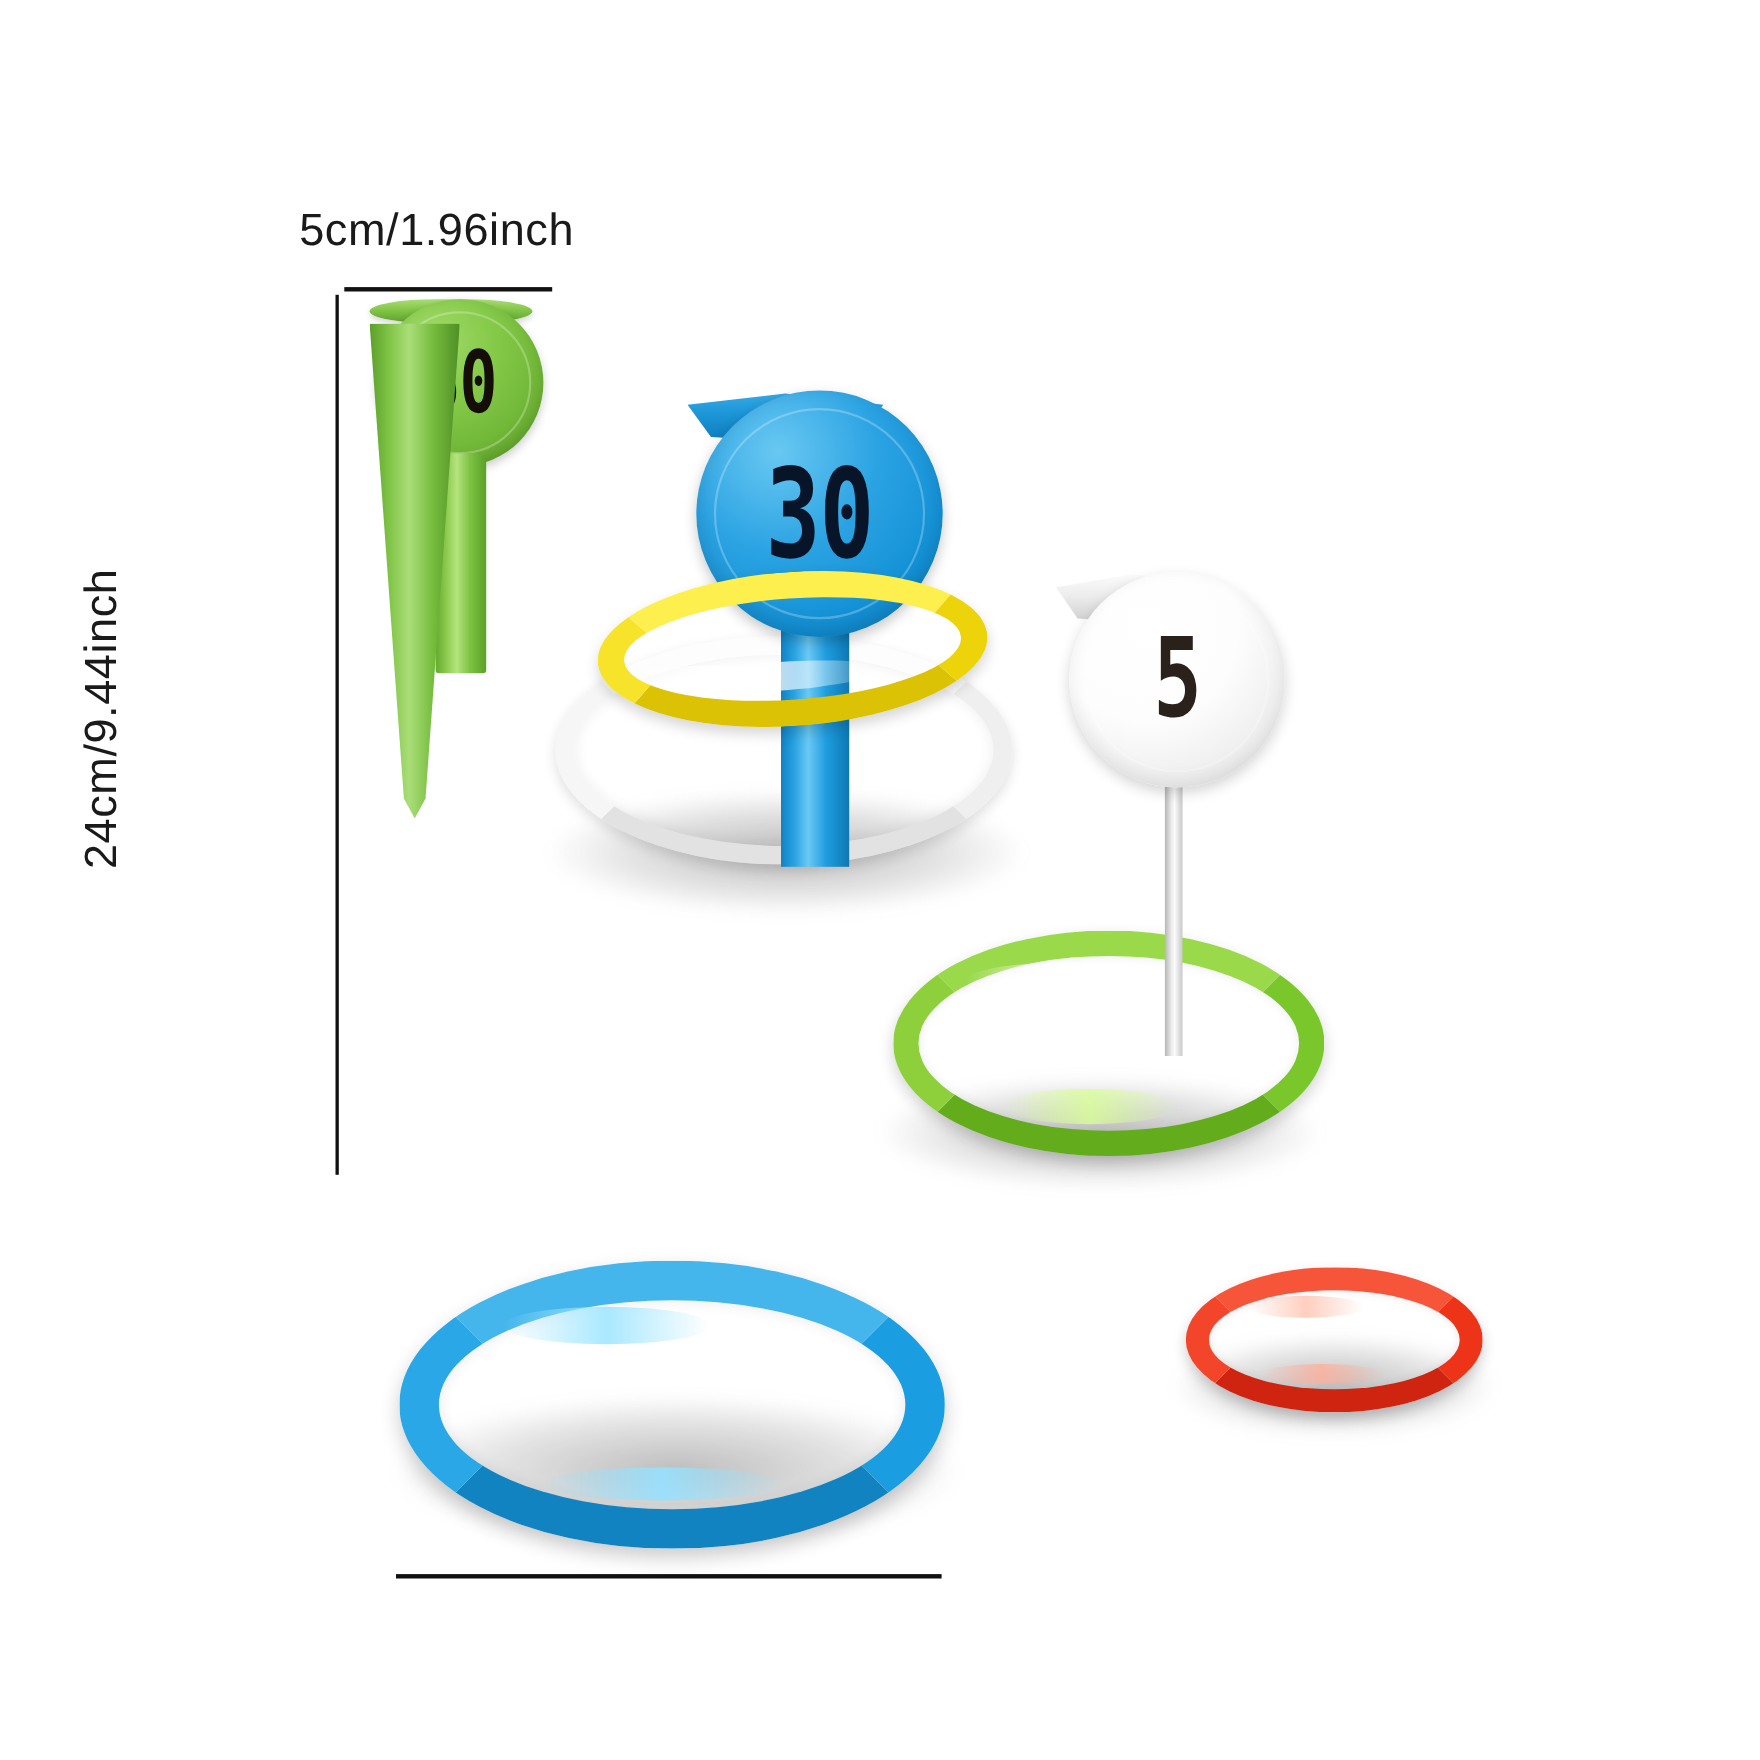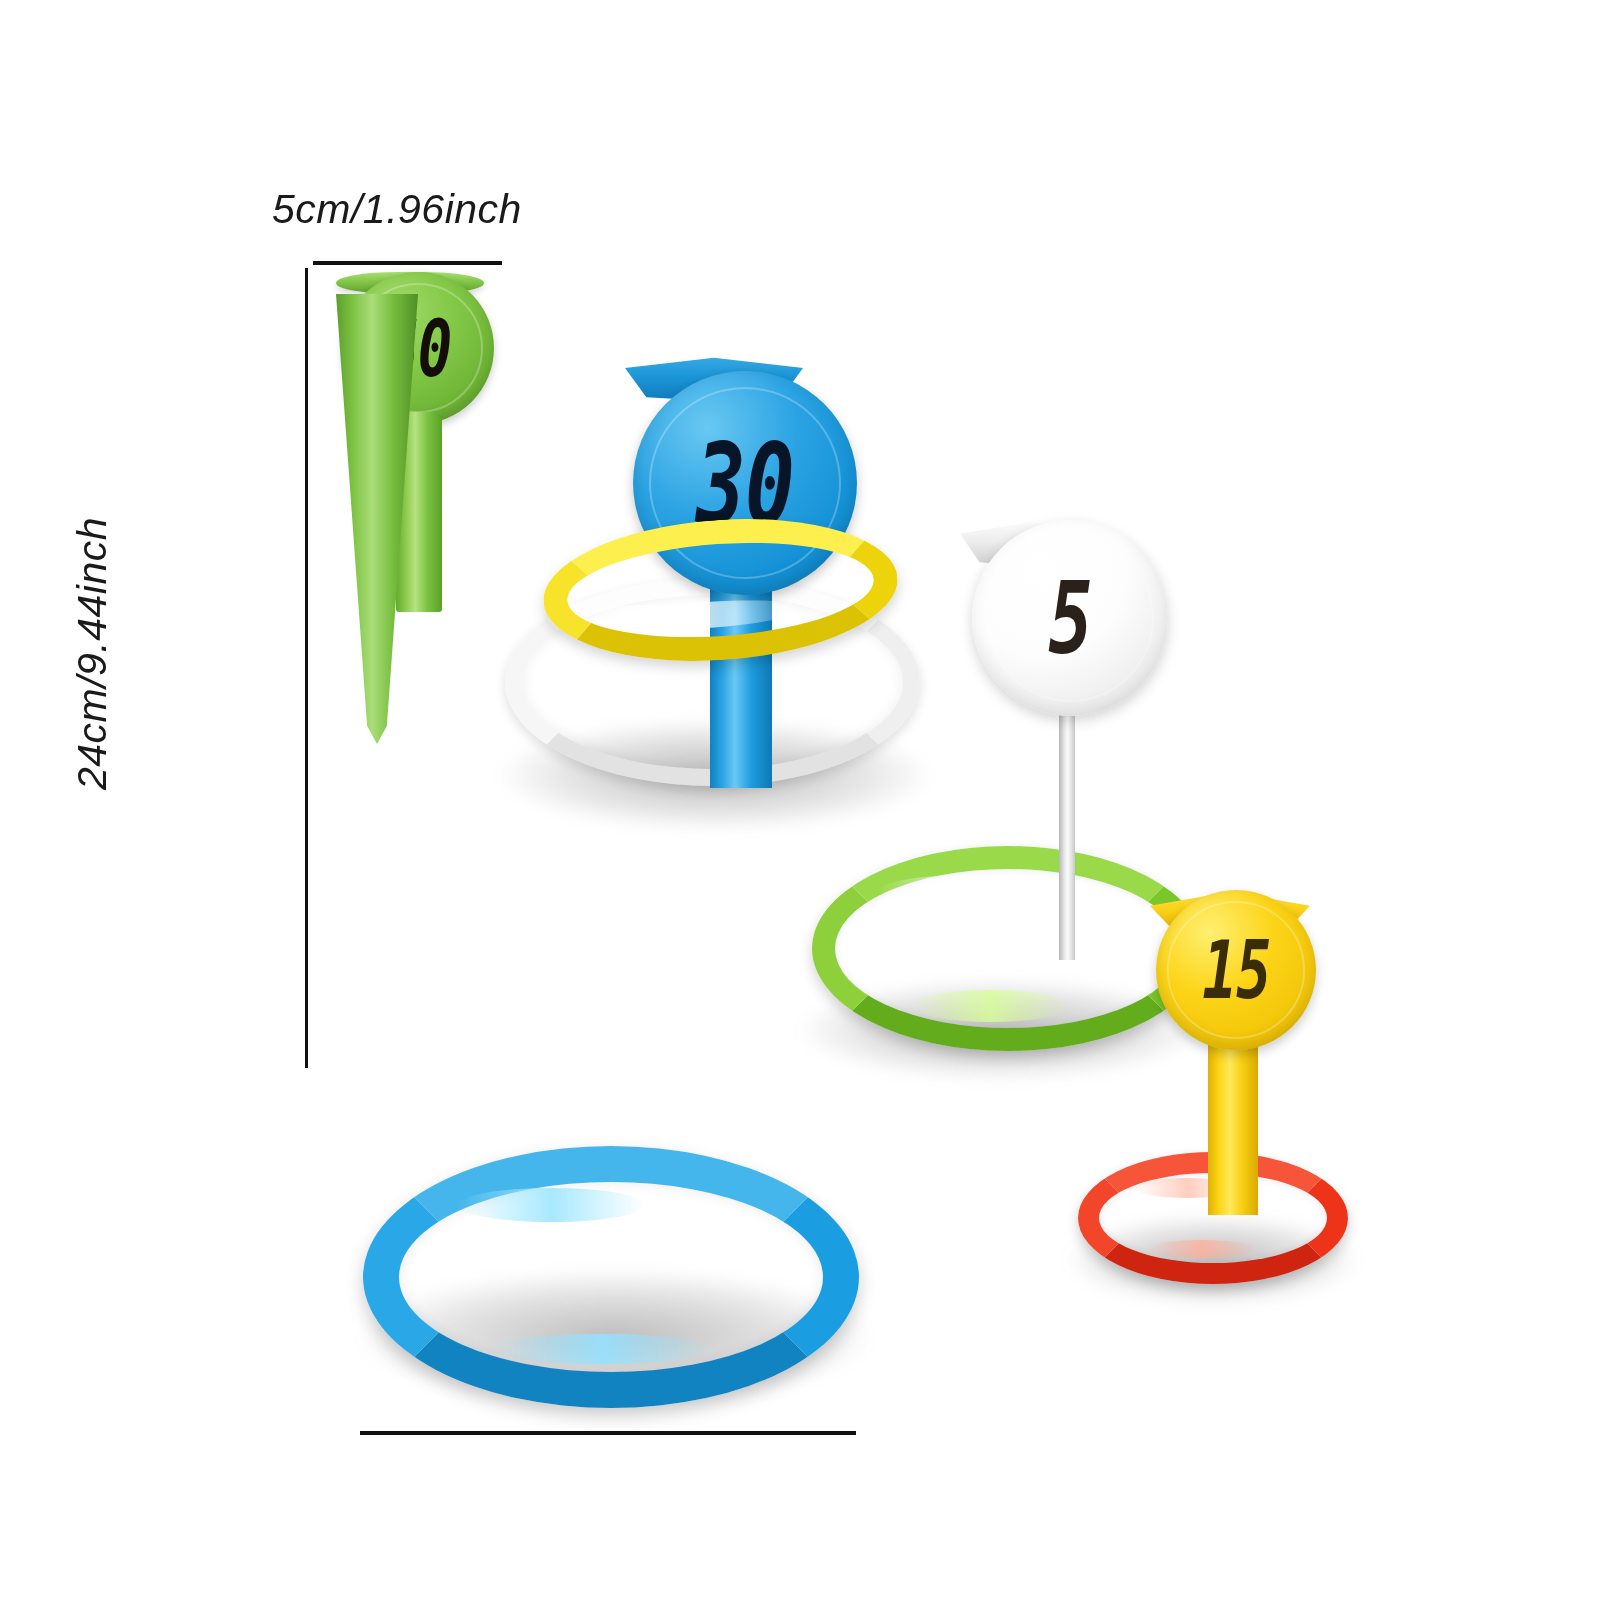--- a/index.html
+++ b/index.html
@@ -1,19 +1,19 @@
 <!DOCTYPE html>
 <html><head>
 <meta charset="utf-8">
 <style>
   html,body{margin:0;padding:0;background:#ffffff;}
   body{width:1600px;height:1600px;position:relative;overflow:hidden;
        font-family:"Liberation Sans","DejaVu Sans",sans-serif;color:#1a1a1a;}
 
-  .stage{position:absolute;inset:0;font-style:italic;}
+  .stage{position:absolute;inset:0;}
 
   
   .dim-label{position:absolute;font-size:41px;font-weight:400;letter-spacing:.5px;
              color:#1a1a1a;white-space:nowrap;}
   #dim-top-label{left:272px;top:186px;}
   #dim-bottom-label{left:413px;top:1470px;}
   #dim-left-label{left:-88px;top:630px;width:360px;text-align:center;
                   transform:rotate(-90deg);transform-origin:center center;}
 
   .dim-line-h{position:absolute;height:4px;background:#111;}
@@ -53,21 +53,21 @@
       border-radius:8px 8px 3px 3px;}
   #stake-green .flange{left:9px;top:330px;width:148px;height:22px;
       background:linear-gradient(180deg,#a9de74 0%,#82c646 45%,#5d9e2b 100%);
       border-radius:50%/60%;box-shadow:0 3px 6px rgba(0,0,0,.16);}
   #stake-green .spike{left:42px;top:346px;width:82px;height:450px;
       background:linear-gradient(90deg,#5b9f2b 0%,#7dc243 20%,#aade78 44%,#76bd3e 70%,#4f8f25 100%);
       clip-path:polygon(0% 0%,100% 0%,62% 96%,50% 100%,38% 96%);}
 
   
   #stake-blue{left:625px;top:355px;width:260px;height:460px;}
-  #stake-blue .head{left:8px;top:16px;width:224px;height:224px;
+  #stake-blue .head{left:8px;top:0;width:224px;height:224px;
       background:radial-gradient(circle at 33% 25%,#69c8f2 0%,#2ba3e3 40%,#1391d6 72%,#0d79b8 100%);
       box-shadow:0 5px 12px rgba(0,0,0,.22), inset 0 -7px 18px rgba(0,0,0,.13);}
   #stake-blue .head .num{font-size:88px;color:#081427;}
   #stake-blue .shaft{left:85px;top:205px;width:62px;height:228px;
       background:linear-gradient(90deg,#0f82c4 0%,#2ba3e3 20%,#6ac9f4 40%,#1f9ddf 66%,#0d78b4 100%);}
   #stake-blue .base{left:28px;top:410px;width:178px;height:46px;
       background:linear-gradient(180deg,#39abe6 0%,#1b95d7 48%,#0f7cbb 100%);
       clip-path:polygon(0% 28%,50% 6%,100% 28%,88% 92%,50% 100%,12% 92%);}
 
   
@@ -191,21 +191,14 @@
   <div class="ring" id="ring-red" style="left:1078px;top:1152px;width:270px;height:132px;
               border-width:21px;
               border-color:#f7553a #ee3418 #cf2510 #f2452a;
               box-shadow:0 6px 13px rgba(0,0,0,.20), inset 0 0 9px rgba(0,0,0,.10);">
     <div class="gloss" style="left:16%;top:6%;width:46%;height:22%;
          background:linear-gradient(90deg,rgba(255,255,255,0),rgba(255,190,170,.75),rgba(255,255,255,0));"></div>
     <div class="gloss" style="left:20%;top:74%;width:50%;height:20%;
          background:linear-gradient(90deg,rgba(255,255,255,0),rgba(255,175,155,.8),rgba(255,255,255,0));"></div>
   </div>
 
-  <div class="piece" id="stake-yellow">
-    <div class="base"></div>
-    <div class="stem shaft"></div>
-    <div class="head">
-      <span class="num">15</span>
-    </div>
-  </div>
 
 </div>
 
 </body></html>

